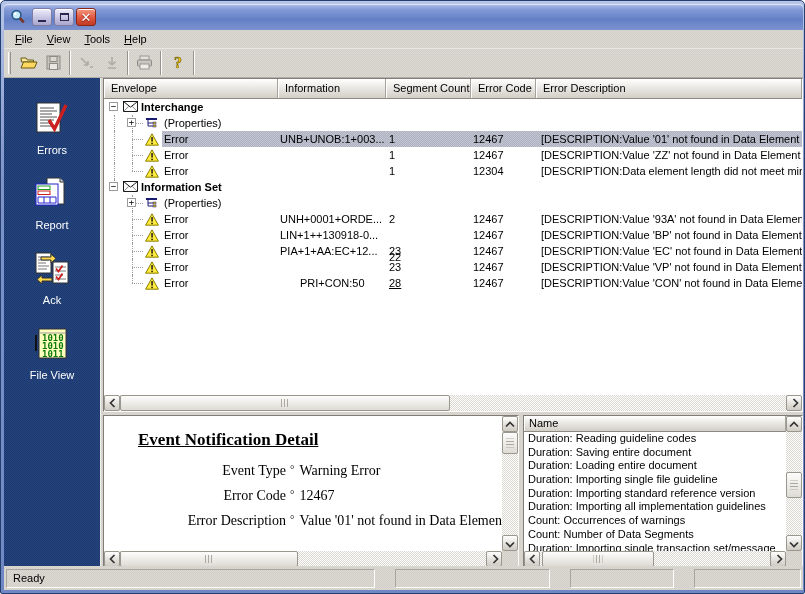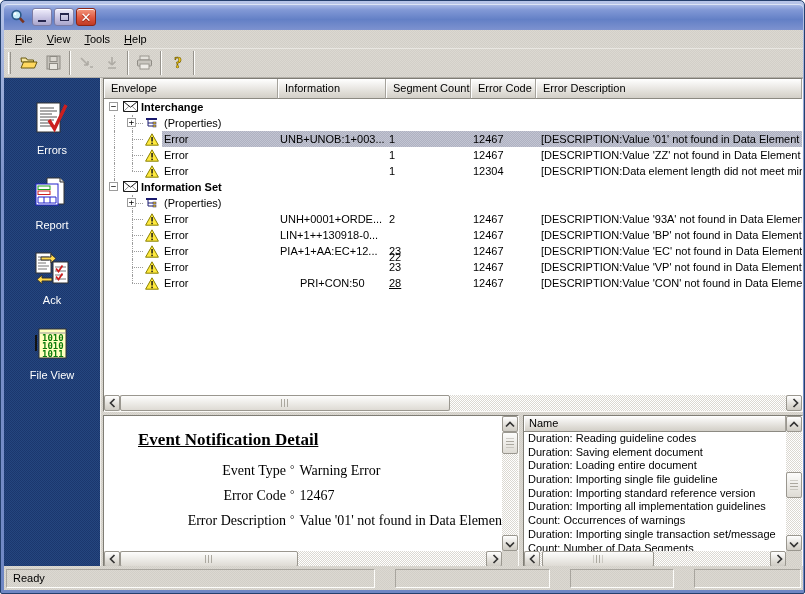--- a/index.html
+++ b/index.html
@@ -463,28 +463,28 @@
               </svg>
             </span>
           </div>
         <div class="sb-corner"></div>
       </div>
 
       <div class="pane" id="list-pane">
         <div class="list-header">Name</div>
         <div id="list-items">
             <div class="li">Duration: Reading guideline codes</div>
-            <div class="li">Duration: Saving element document</div>
+            <div class="li">Duration: Saving entire document</div>
             <div class="li">Duration: Loading entire document</div>
             <div class="li">Duration: Importing single file guideline</div>
             <div class="li">Duration: Importing standard reference version</div>
             <div class="li">Duration: Importing all implementation guidelines</div>
             <div class="li">Count: Occurrences of warnings</div>
+            <div class="li">Count: Number of Data Segments</div>
             <div class="li">Duration: Importing single transaction set/message</div>
-            <div class="li">Count: Number of Data Segments</div>
           </div>
         <div class="sb v" id="sb-list-v">
             <span class="sb-btn">
               <svg width="14" height="14" viewBox="0 0 14 14">
                 <path d="M3 9.5 L7 5.5 L11 9.5" fill="none" stroke="#333" stroke-width="1.7"></path>
               </svg>
             </span>
             <span class="sb-track">
               <span class="sb-thumb" style="top: 40px; height: 26px;"></span>
             </span>

